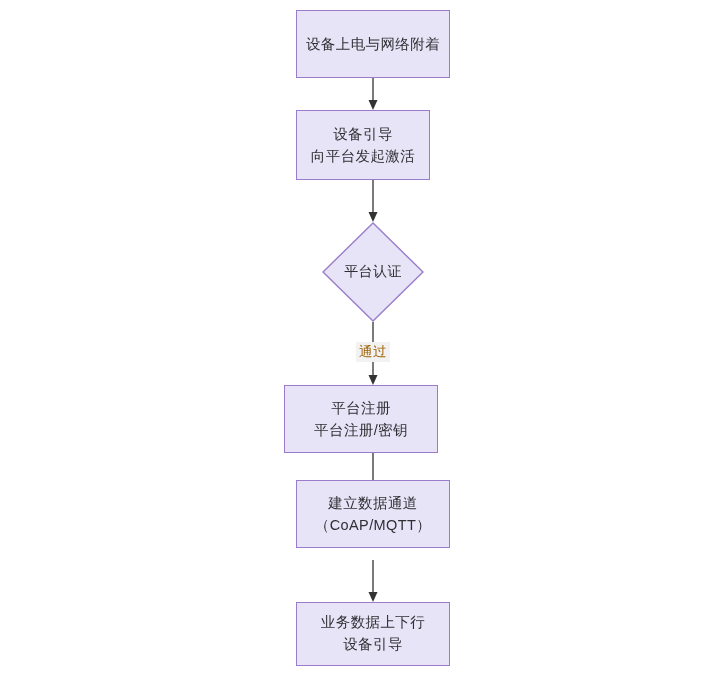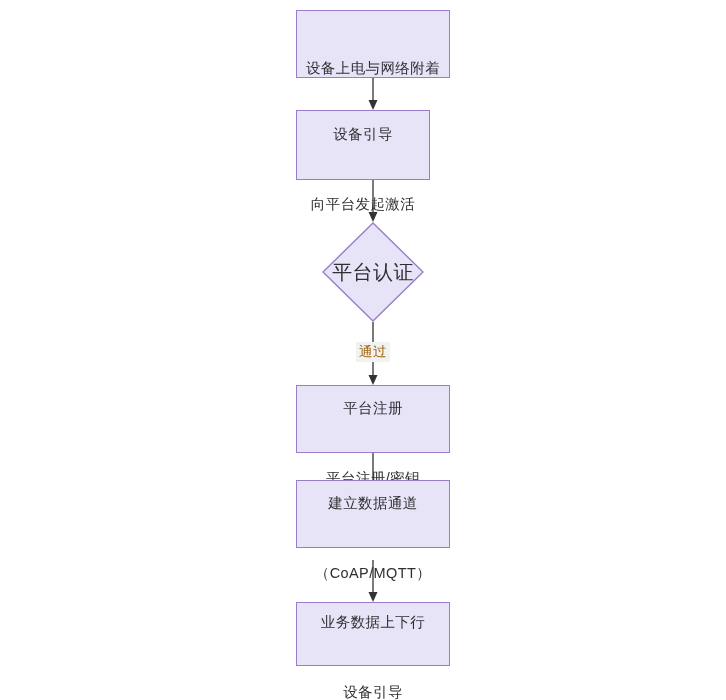--- a/index.html
+++ b/index.html
@@ -32,21 +32,20 @@
     justify-content: center;
     color: #2f2f33;
     font-size: 14.5px;
     line-height: 1.52;
     text-align: center;
     letter-spacing: 0.4px;
     white-space: nowrap;
   }
   .node-line {
     display: block;
-    margin-top: 48px;
   }
   .diamond-wrap {
     position: absolute;
     display: flex;
     align-items: center;
     justify-content: center;
   }
   .diamond-shape {
     position: absolute;
     left: 0;
@@ -56,21 +55,21 @@
   }
   .diamond-shape .dpoly {
     fill: #e8e4f8;
     stroke: #9a7ccb;
     stroke-width: 1.4;
   }
   .diamond-label {
     position: relative;
     z-index: 2;
     color: #2f2f33;
-    font-size: 20px;
+    font-size: 14px;
     letter-spacing: 0.4px;
     white-space: nowrap;
   }
   .edge-svg {
     position: absolute;
     left: 0;
     top: 0;
     width: 726px;
     height: 700px;
     pointer-events: none;
@@ -134,21 +133,21 @@
 
   <div class="diamond-wrap" style="left:322px; top:222px; width:102px; height:100px;">
     <svg class="diamond-shape" viewBox="0 0 102 100" preserveAspectRatio="none">
       <polygon class="dpoly" points="51,1 101,50 51,99 1,50"></polygon>
     </svg>
     <span class="diamond-label">平台认证</span>
   </div>
 
   <div class="edge-label" style="left:373px; top:352px;">通过</div>
 
-  <div class="node-box" style="left:296px; top:385px; width:154px; height:68px;">
+  <div class="node-box" style="left:284px; top:385px; width:154px; height:68px;">
     <span class="node-line">平台注册</span>
     <span class="node-line">平台注册/密钥</span>
   </div>
 
   <div class="node-box" style="left:296px; top:480px; width:154px; height:68px;">
     <span class="node-line">建立数据通道</span>
     <span class="node-line">（CoAP/MQTT）</span>
   </div>
 
   <div class="node-box" style="left:296px; top:602px; width:154px; height:64px;font-family:Liberation Mono, monospace;">

